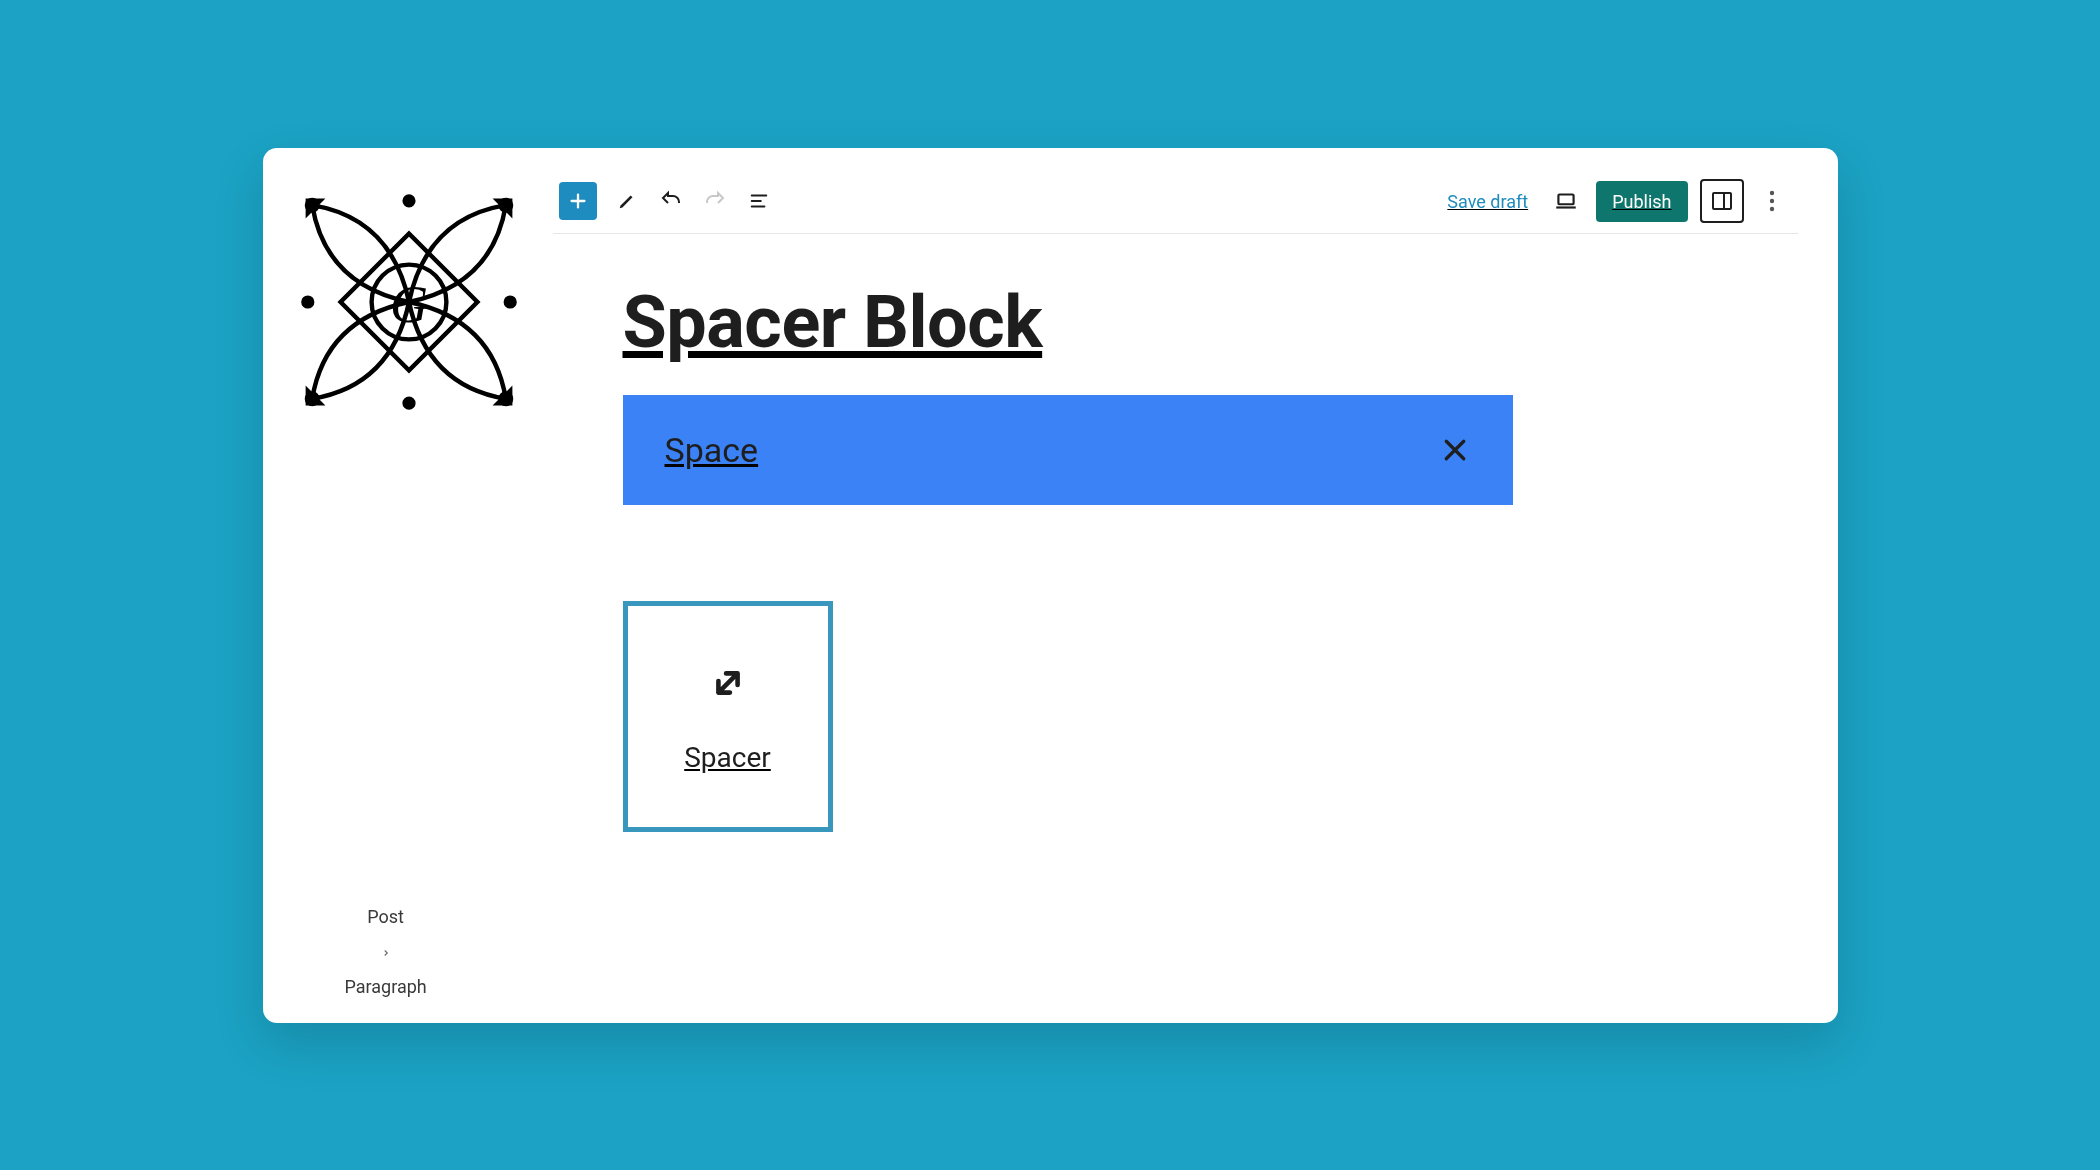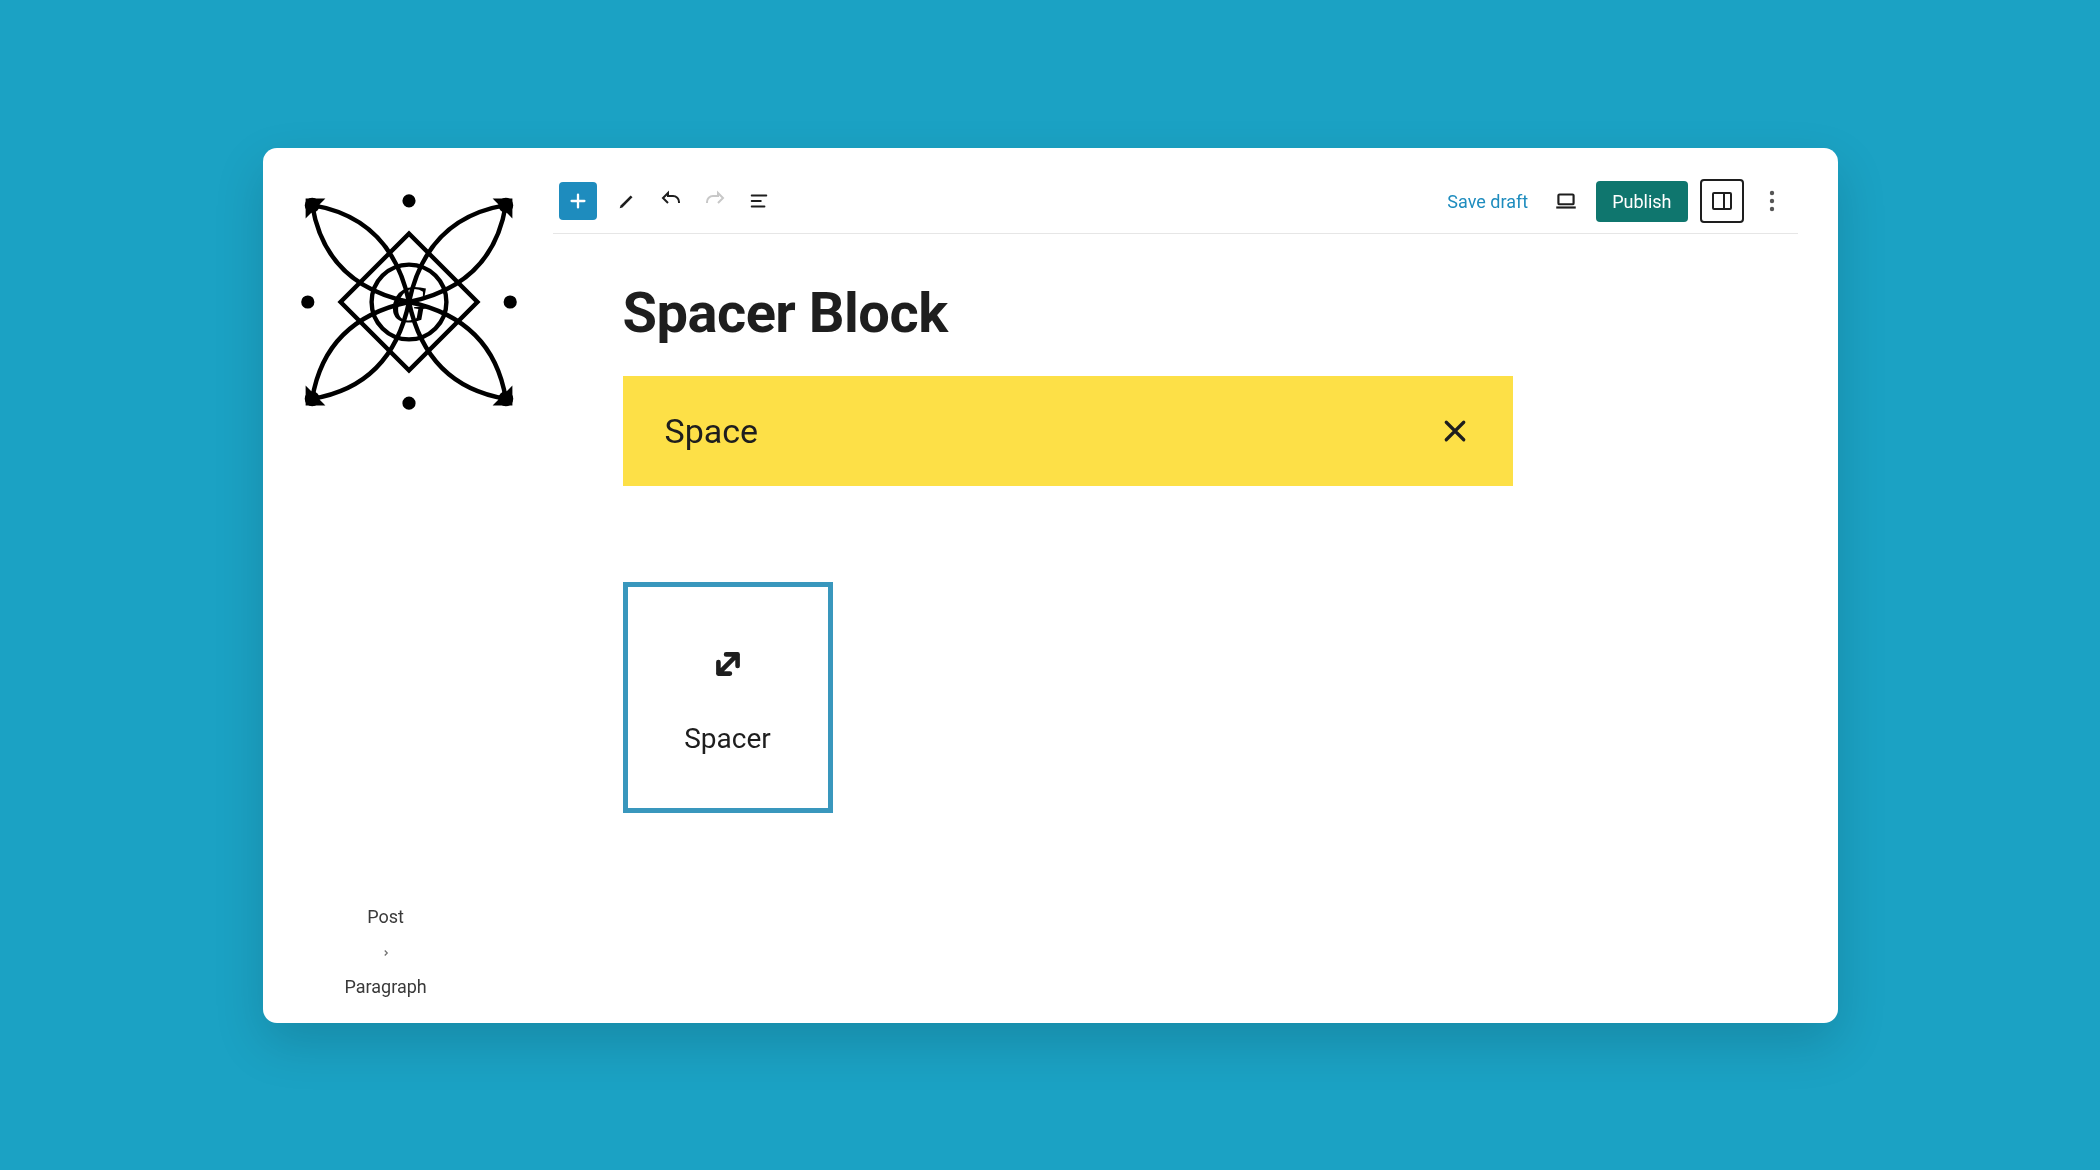--- a/index.html
+++ b/index.html
@@ -28,20 +28,21 @@
   }
   .wp-logo {
     width: 220px;
     height: 220px;
   }
   .wp-logo svg { width: 100%; height: 100%; }
   .right-col {
     flex: 1;
     display: flex;
     flex-direction: column;
+    text-decoration: underline;
   }
   .toolbar {
     height: 64px;
     border-bottom: 1px solid #e6e6e6;
     display: flex;
     align-items: center;
     padding: 0 10px 0 0;
     margin-top: 22px;
     margin-right: 40px;
   }
@@ -101,30 +102,30 @@
     width: 32px; height: 44px;
     display:flex;align-items:center;justify-content:center;
     cursor:pointer;color:#555;
   }
   .content {
     flex: 1;
     padding: 46px 0 0 70px;
     position: relative;
   }
   .page-title {
-    font-size: 56px;
+    font-size: 72px;
     font-weight: 700;
     letter-spacing: -0.5px;
     color: #1e1e1e;
   }
   .search-bar {
     margin-top: 30px;
     width: 890px;
     height: 110px;
-    background: #fde047;
+    background: #3b82f6;
     display: flex;
     align-items: center;
     padding: 0 36px 0 42px;
   }
   .search-text {
     font-size: 34px;
     color: #1e1e1e;
     flex: 1;
   }
   .search-close {

